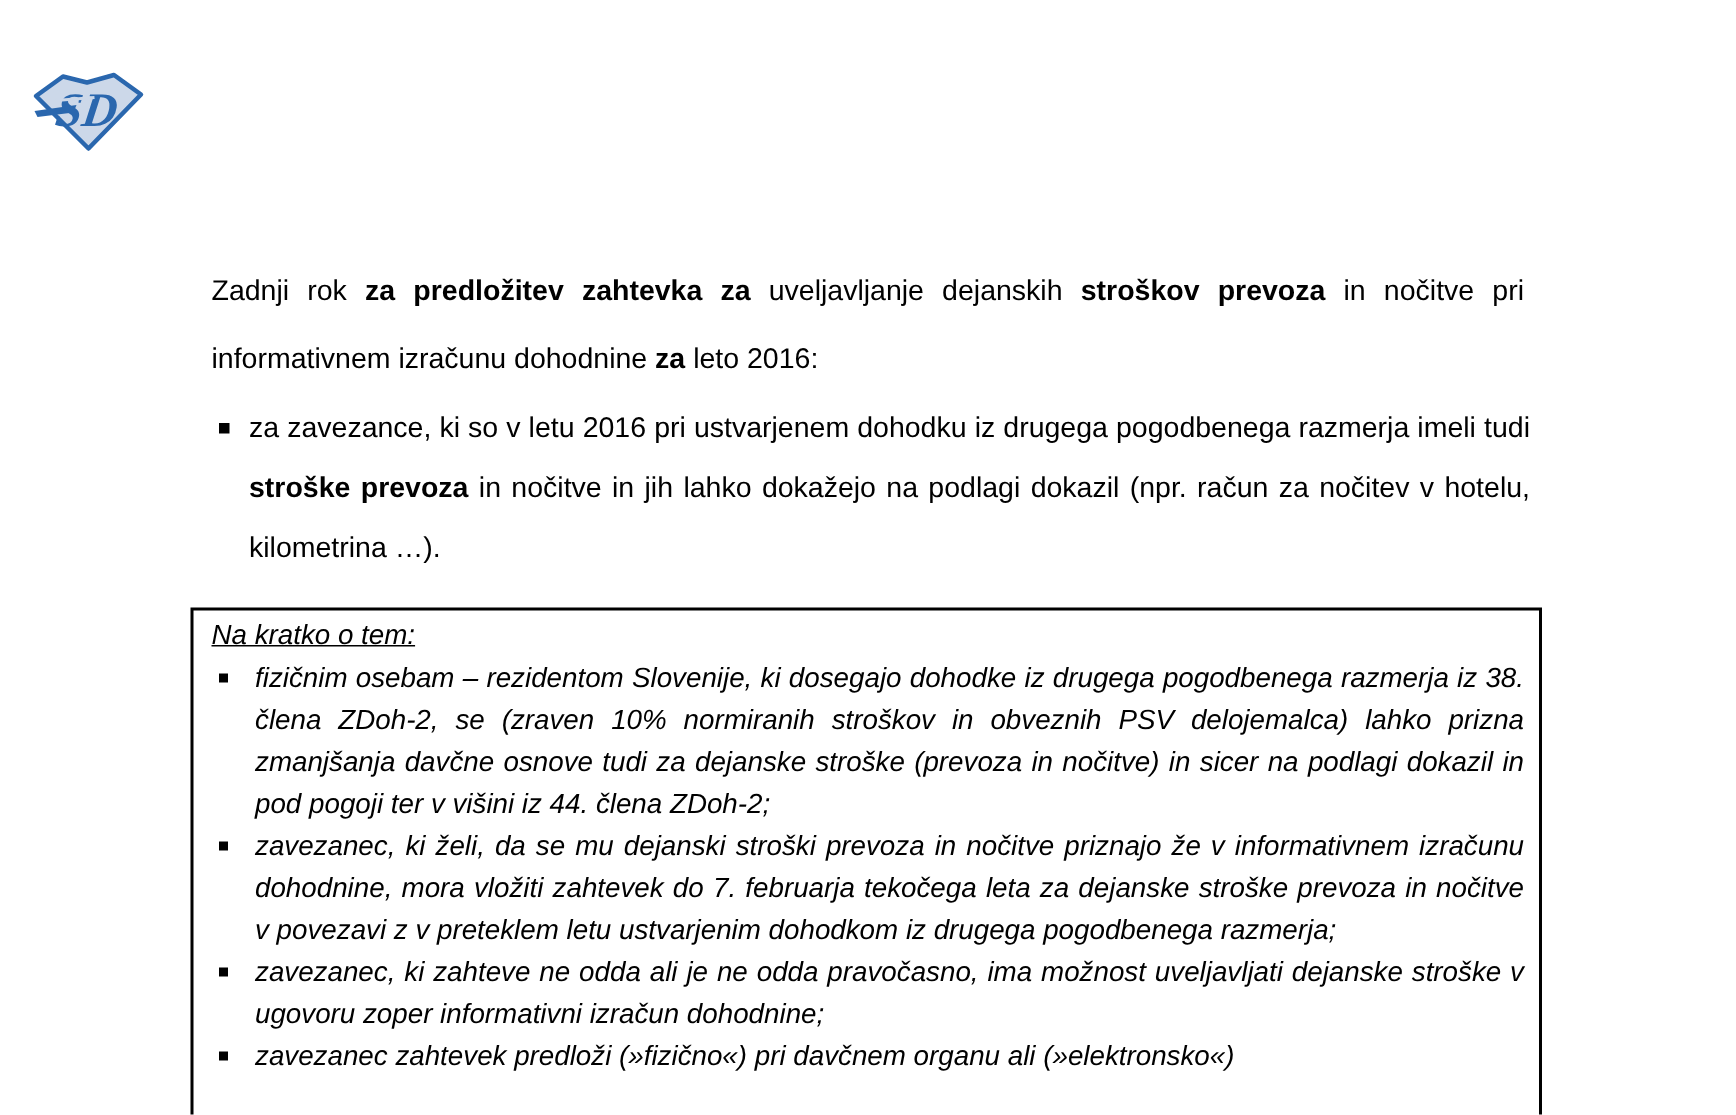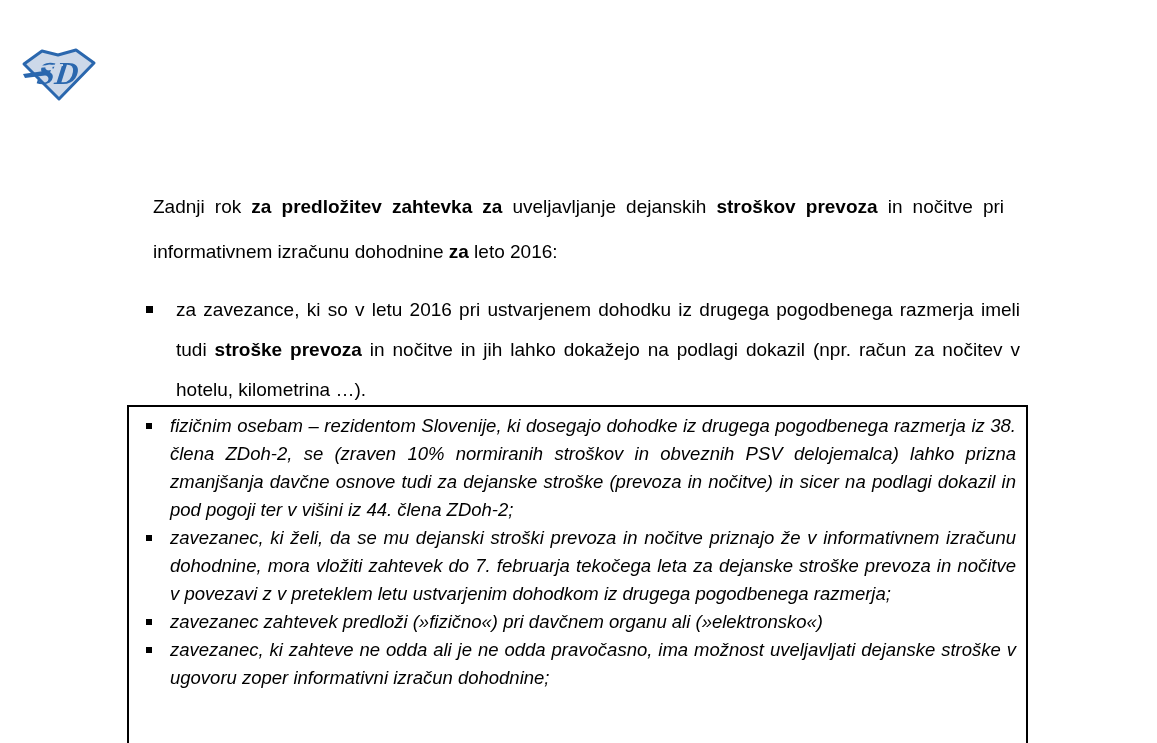--- a/index.html
+++ b/index.html
@@ -15,33 +15,33 @@
 
   
   .logo{position:absolute;left:21px;top:48px;width:76px;height:54px;}
 
   
   .content{position:absolute;left:137px;top:168px;width:883px;}
   .intro{
     font-size:19px;
     line-height:45px;
     text-align:justify;
-    margin:16px;
+    margin:4px;
   }
   .intro .b{font-weight:700;}
 
   .outer-list{margin:0;padding:0;list-style:none;}
   .outer-li{display:flex;margin-top:2px;}
   .outer-li .marker{
     flex:none;width:7px;height:7px;background:#000;
     margin:16px 0 0 9px;
   }
   .outer-li .li-text{
     flex:1;
-    margin-left:23px;
+    margin-left:13px;
     font-size:19px;
     line-height:40px;
     text-align:justify;
   }
   .li-text .b{font-weight:700;}
 
   
   .infobox{
     position:absolute;
     left:127px;top:405px;
@@ -93,37 +93,38 @@
 
     <ul class="outer-list">
       <li class="outer-li">
         <span class="marker"></span>
         <div class="li-text"><span>za zavezance, ki so v letu 2016 pri ustvarjenem dohodku iz drugega pogodbenega razmerja imeli tudi </span><span class="b">stroške prevoza</span><span> in nočitve in jih lahko dokažejo na podlagi dokazil (npr. račun za nočitev v hotelu, kilometrina …).</span></div>
       </li>
     </ul>
   </div>
 
   <div class="infobox">
+    <p class="box-heading">Na kratko o tem:</p>
     <ul class="box-list">
 
         <li class="box-li">
           <span class="marker"></span>
           <div class="li-text">fizičnim osebam – rezidentom Slovenije, ki dosegajo dohodke iz drugega pogodbenega razmerja iz 38. člena ZDoh-2, se (zraven 10% normiranih stroškov in obveznih PSV delojemalca) lahko prizna zmanjšanja davčne osnove tudi za dejanske stroške (prevoza in nočitve) in sicer na podlagi dokazil in pod pogoji ter v višini iz 44. člena ZDoh-2;</div>
         </li>
 
         <li class="box-li">
           <span class="marker"></span>
           <div class="li-text">zavezanec, ki želi, da se mu dejanski stroški prevoza in nočitve priznajo že v informativnem izračunu dohodnine, mora vložiti zahtevek do 7. februarja tekočega leta za dejanske stroške prevoza in nočitve v povezavi z v preteklem letu ustvarjenim dohodkom iz drugega pogodbenega razmerja;</div>
         </li>
 
         <li class="box-li">
           <span class="marker"></span>
-          <div class="li-text">zavezanec zahtevek predloži (»fizično«) pri davčnem organu ali (»elektronsko«)</div>
+          <div class="li-text">zavezanec, ki zahteve ne odda ali je ne odda pravočasno, ima možnost uveljavljati dejanske stroške v ugovoru zoper informativni izračun dohodnine;</div>
         </li>
 
         <li class="box-li">
           <span class="marker"></span>
-          <div class="li-text">zavezanec, ki zahteve ne odda ali je ne odda pravočasno, ima možnost uveljavljati dejanske stroške v ugovoru zoper informativni izračun dohodnine;</div>
+          <div class="li-text">zavezanec zahtevek predloži (»fizično«) pri davčnem organu ali (»elektronsko«)</div>
         </li>
       </ul>
   </div>
 
 </div>
 
 </body></html>

